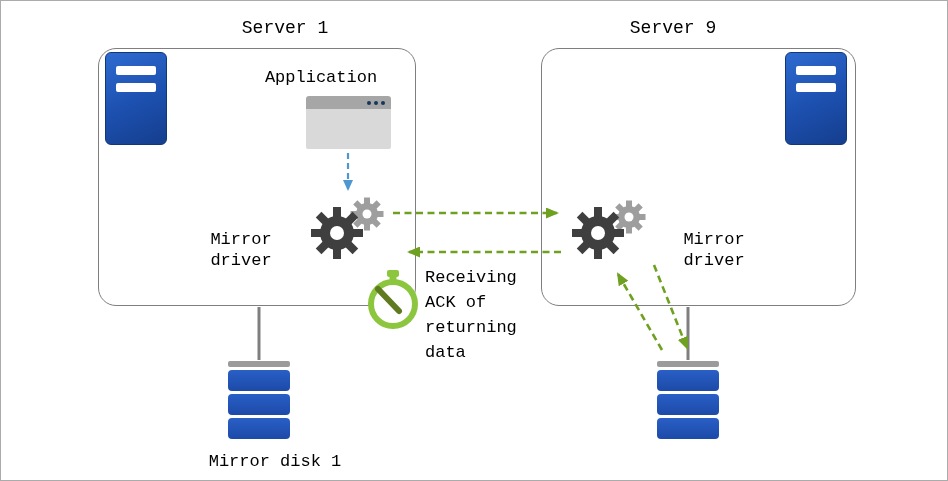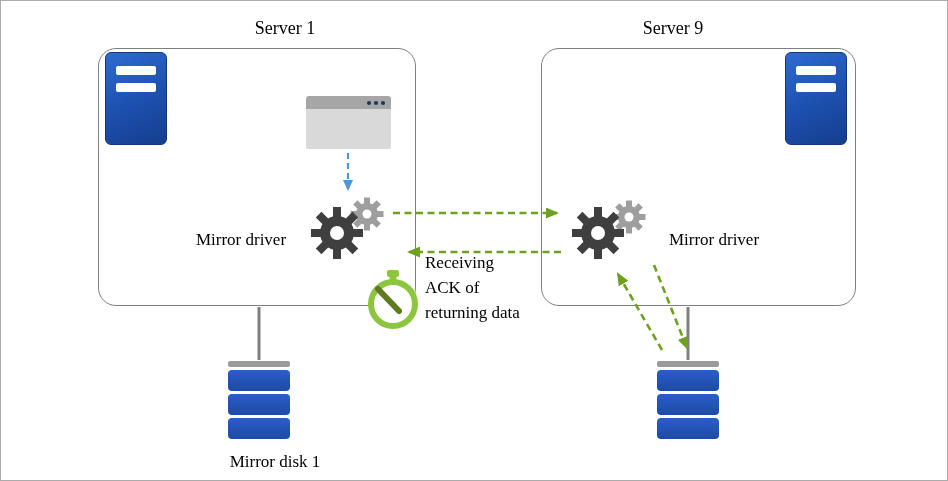--- a/index.html
+++ b/index.html
@@ -3,21 +3,21 @@
 <meta charset="utf-8">
 <style>
   html,body{margin:0;padding:0;background:#fff;}
   .canvas{
     position:relative;
     width:948px;height:481px;
     background:#ffffff;
     border:1px solid #ababab;
     box-sizing:border-box;
     overflow:hidden;
-    font-family:Liberation Serif, serif;
+    font-family:Liberation Mono, monospace;
     color:#000;
   }
   .abs{position:absolute;}
   .label{font-size:17px;line-height:1.25;}
   .title{font-size:18px;}
   .center{text-align:center;}
 
   .server-box{
     border:1.6px solid #7f7f7f;
     border-radius:18px;
@@ -66,33 +66,34 @@
 
   <div class="abs server-icon" style="left:104px;top:51px;">
     <div class="bar"></div>
     <div class="bar"></div>
   </div>
   <div class="abs server-icon" style="left:784px;top:51px;">
     <div class="bar"></div>
     <div class="bar"></div>
   </div>
 
+  <div class="abs label center" style="left:250px;top:66px;width:140px;">Application</div>
   <div class="abs window-icon" style="left:305px;top:95px;">
     <div class="win-titlebar">
       <span class="win-dot"></span>
       <span class="win-dot"></span>
       <span class="win-dot"></span>
     </div>
     <div class="win-body"></div>
   </div>
 
   <div class="abs label center" style="left:175px;top:228px;width:130px;">Mirror driver</div>
   <div class="abs label center" style="left:648px;top:228px;width:130px;">Mirror driver</div>
 
-  <div class="abs annotation" style="left:424px;top:249px;">Receiving ACK of returning data</div>
+  <div class="abs annotation" style="left:424px;top:264px;">Receiving ACK of returning data</div>
 
   <div class="abs disk" style="left:227px;top:360px;">
     <div class="disk-cap"></div>
     <div class="disk-slab"></div>
     <div class="disk-slab"></div>
     <div class="disk-slab"></div>
   </div>
   <div class="abs disk" style="left:656px;top:360px;">
     <div class="disk-cap"></div>
     <div class="disk-slab"></div>

